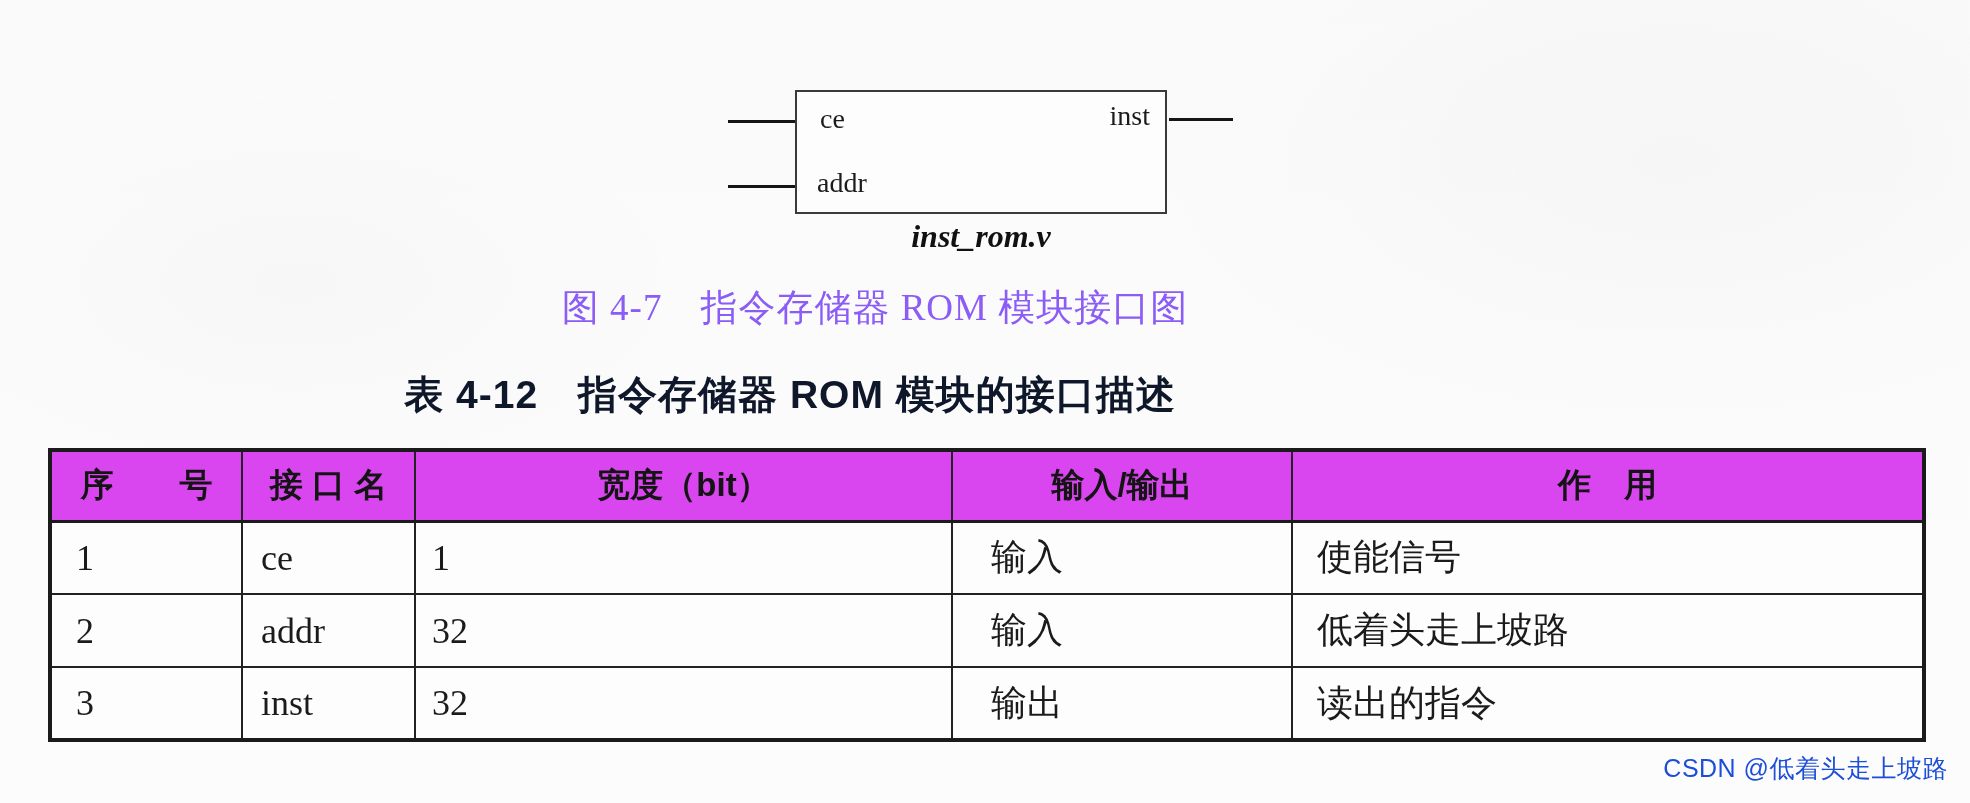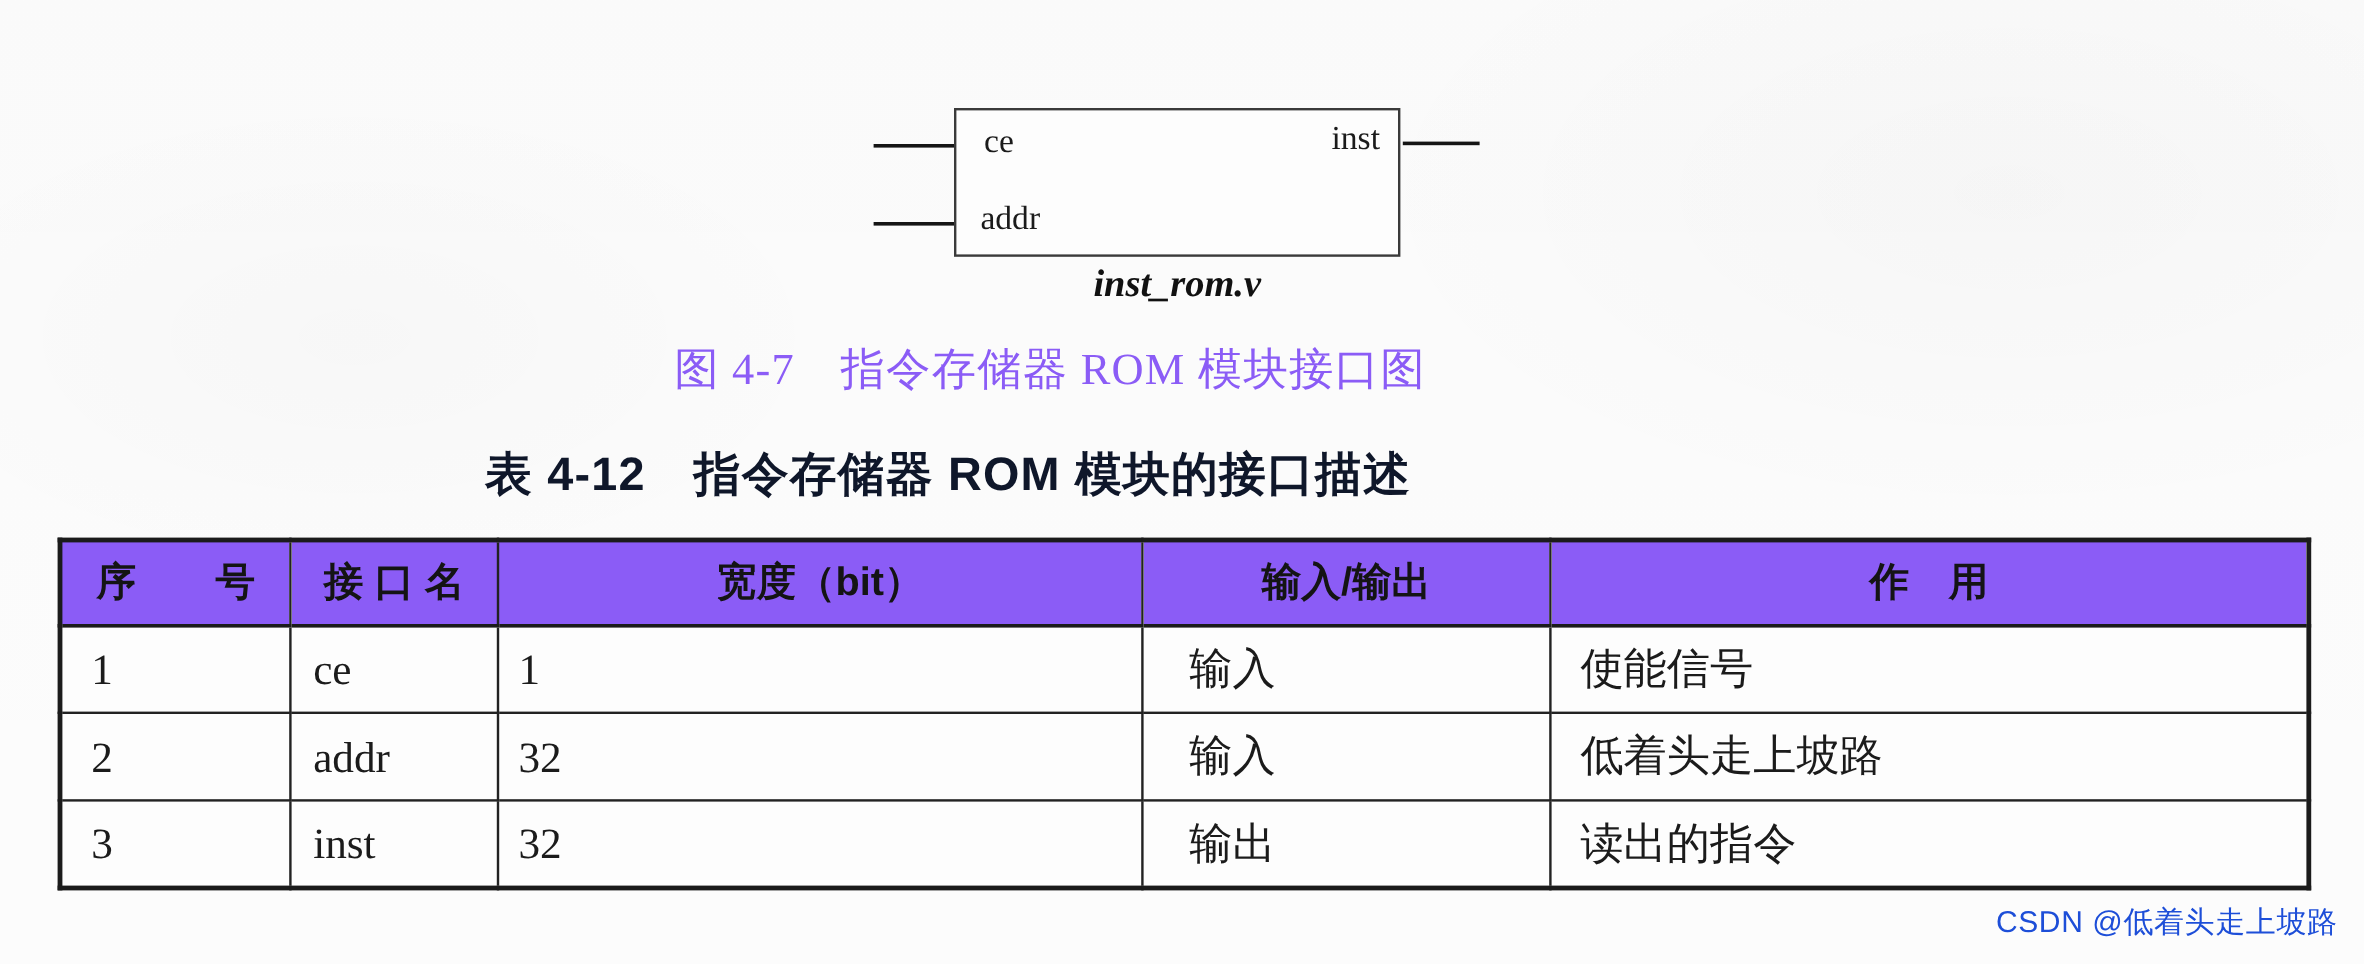--- a/index.html
+++ b/index.html
@@ -82,21 +82,21 @@
   .iface-table col.c5 { width: 632px; }
   .iface-table th, .iface-table td {
     border: 2px solid #222;
     vertical-align: middle;
     overflow: hidden;
     white-space: nowrap;
   }
   .iface-table { border: 4px solid #1b1b1b; }
   .iface-table thead th {
     height: 71px;
-    background: #8b5cf6;
+    background: #d946ef;
     font-family: "Liberation Sans", "DejaVu Sans", sans-serif;
     font-weight: bold; font-size: 33px; color: #141414;
     text-align: center;
     border-bottom: 3px solid #1b1b1b;
   }
   .iface-table tbody td { height: 73px; color: #1b1b1b; }
   .iface-table tbody td:nth-child(1) { padding-left: 24px; }
   .iface-table tbody td:nth-child(2) { padding-left: 18px; }
   .iface-table tbody td:nth-child(3) { padding-left: 16px; }
   .iface-table tbody td:nth-child(4) { padding-left: 38px; }

